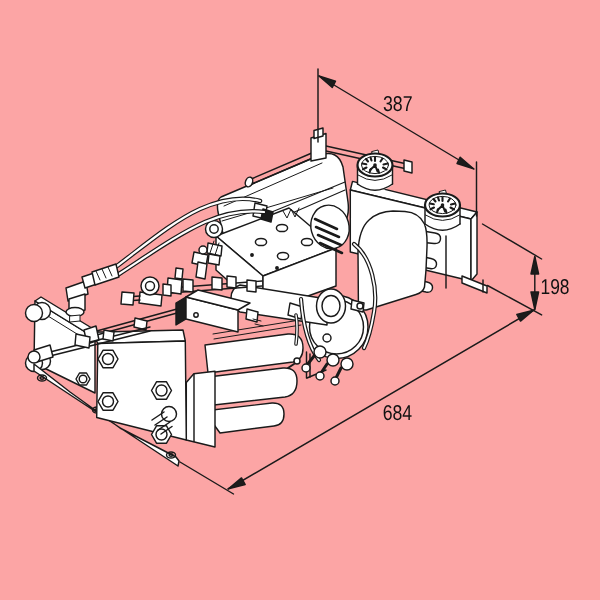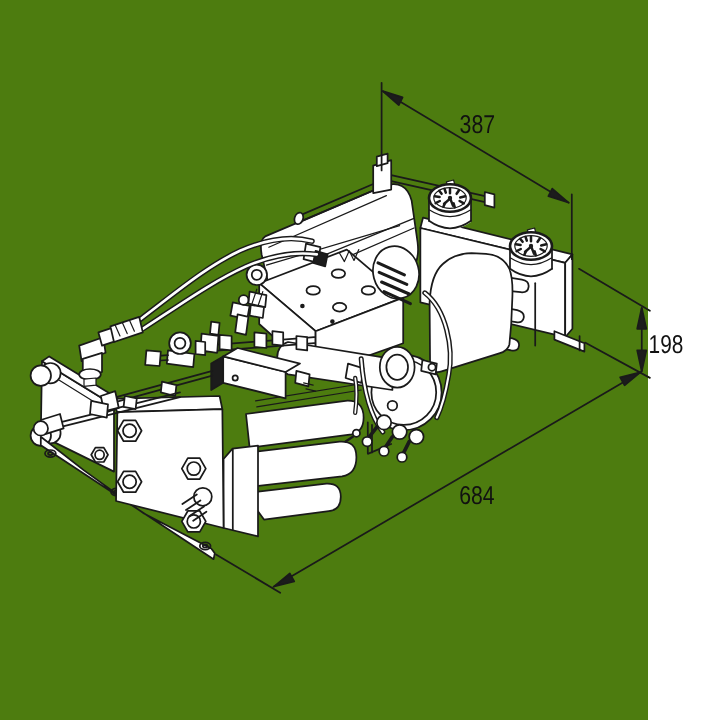--- a/index.html
+++ b/index.html
@@ -1,16 +1,16 @@
 <!DOCTYPE html>
 <html><head>
 <meta charset="utf-8">
 <style>
   html,body{margin:0;padding:0;background:#fff;}
-  #page{width:540px;height:600px;position:relative;background:#4d7c0f;font-family:"Liberation Sans", sans-serif;}
+  #page{width:600px;height:600px;position:relative;background:#fca5a5;font-family:"Liberation Sans", sans-serif;}
   svg{position:absolute;top:0;left:0;}
 </style>
 </head>
 <body>
 <div id="page">
 <svg width="600" height="600" viewBox="0 0 600 600">
 <g fill="none" stroke="#1a1a1a" stroke-width="1.45" stroke-linecap="round" stroke-linejoin="round">
 
 <g id="motor">
   <path d="M221,197 L320,155 Q338,149 343,167 L348,202 Q351,226 331,232 L247,252 Q228,256 224,238 L218,212 Q216,200 221,197 Z" fill="#fff"></path>

